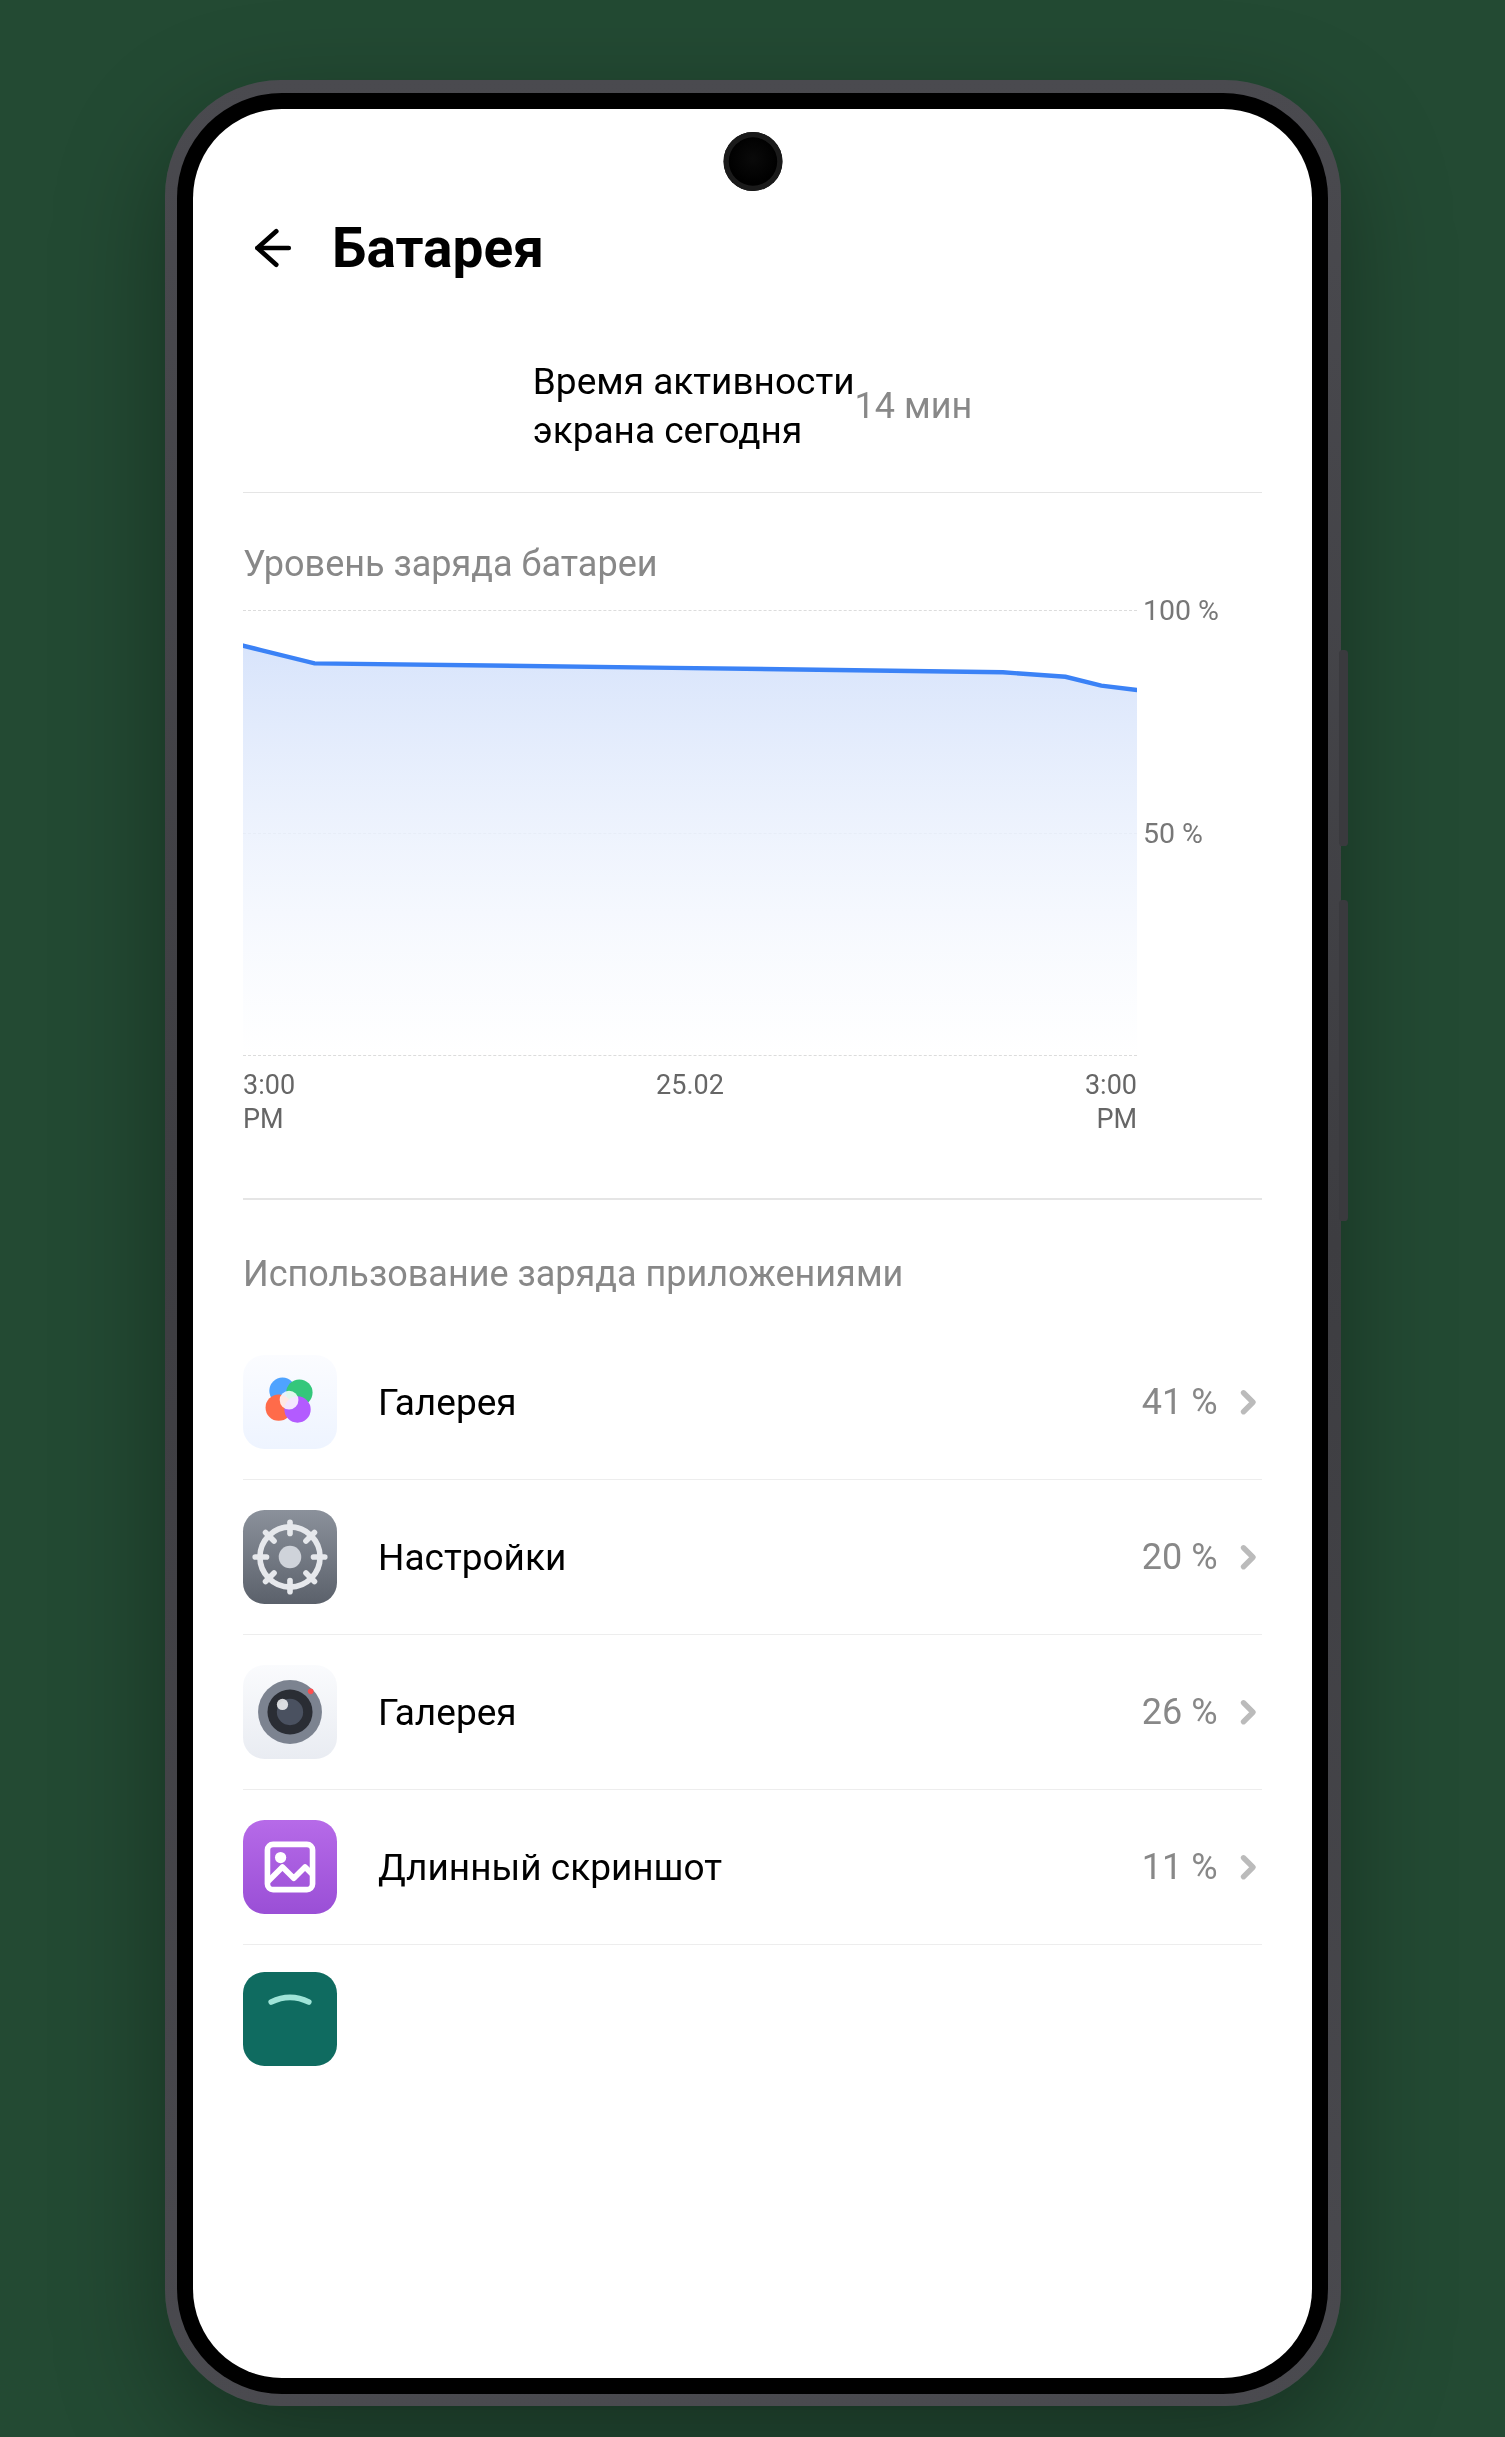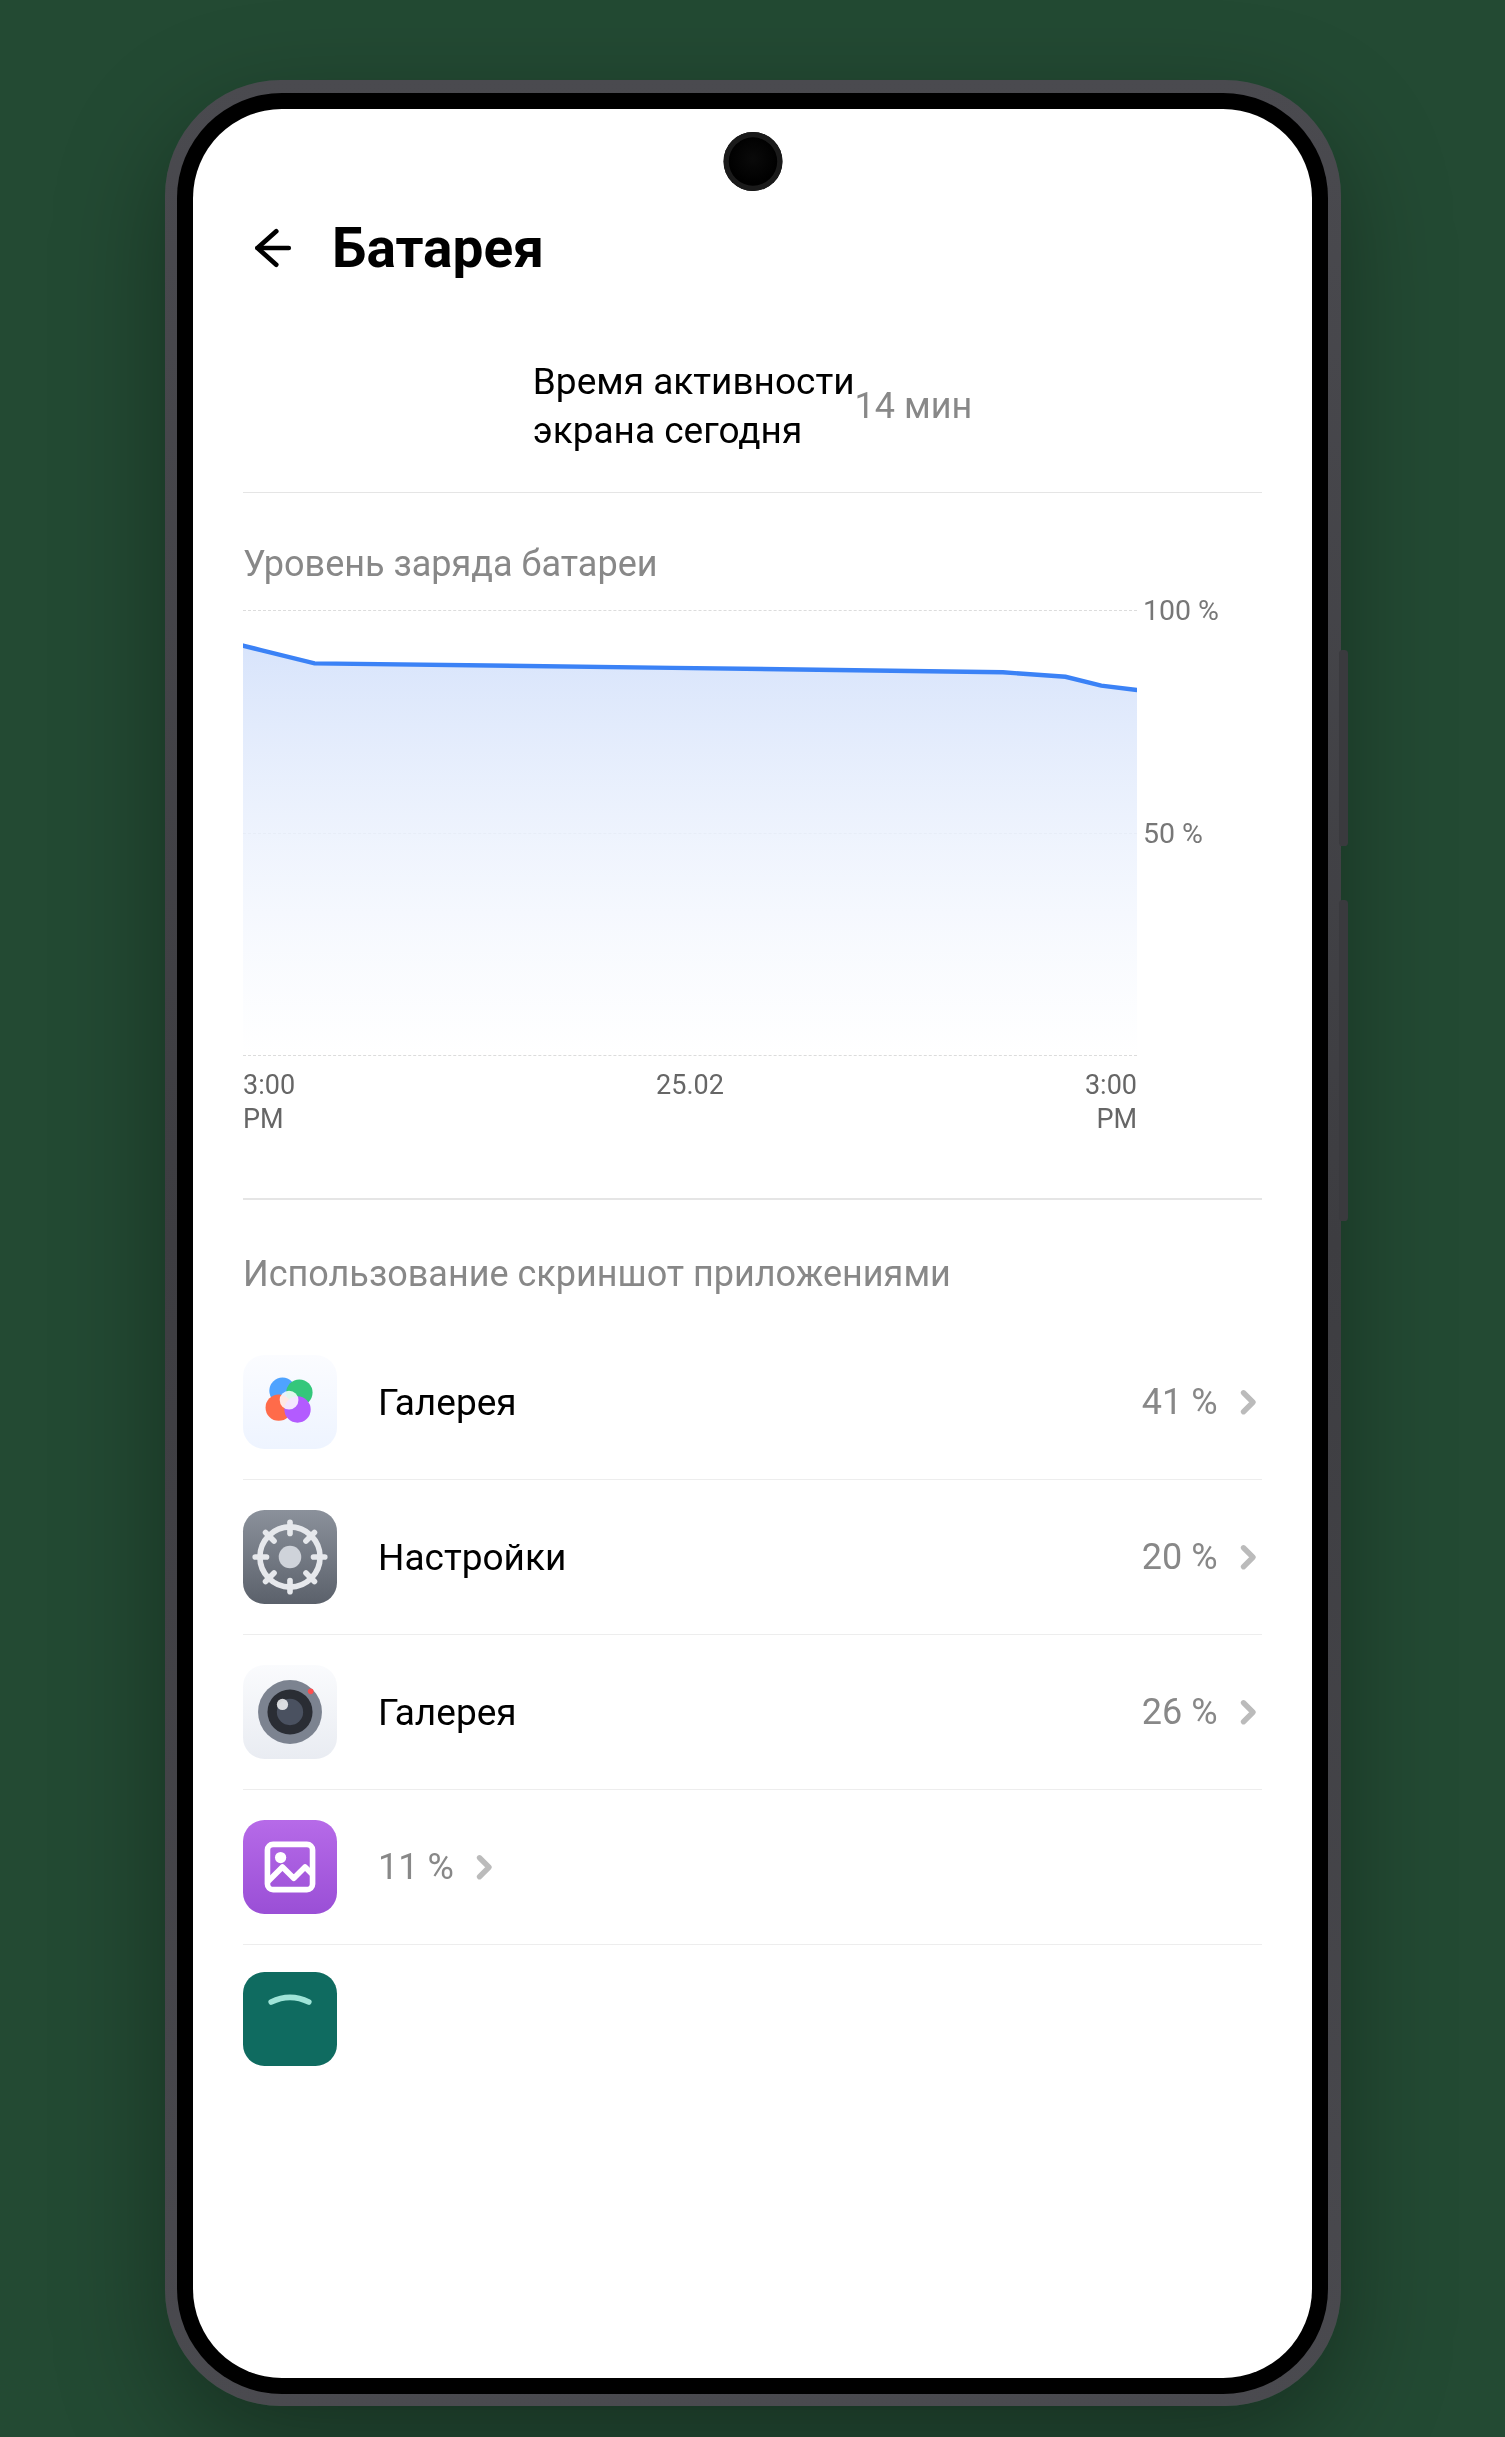--- a/index.html
+++ b/index.html
@@ -185,21 +185,21 @@
                   </div>
                 </div>
               </div>
               <div class="axis-spacer"></div>
             </div>
           </div>
 
           <div class="divider"></div>
 
           <div class="apps-section">
-            <div class="apps-title">Использование скриншот приложениями</div>
+            <div class="apps-title">Использование заряда приложениями</div>
 
             <div class="app-row">
               <div class="app-icon ic-gallery">
                 <svg viewBox="0 0 100 100">
                   <circle cx="42" cy="38" r="14" fill="#4fa3ff"></circle>
                   <circle cx="60" cy="40" r="14" fill="#34c77b"></circle>
                   <circle cx="38" cy="56" r="14" fill="#ff6b4a"></circle>
                   <circle cx="58" cy="58" r="14" fill="#b35bff"></circle>
                   <circle cx="49" cy="48" r="10" fill="#ffffff" opacity=".85"></circle>
                 </svg>
@@ -259,20 +259,21 @@
             </div>
 
             <div class="app-row">
               <div class="app-icon ic-screenshot">
                 <svg viewBox="0 0 100 100">
                   <rect x="26" y="26" width="48" height="48" rx="6" fill="none" stroke="#fff" stroke-width="6"></rect>
                   <circle cx="40" cy="40" r="6" fill="#fff"></circle>
                   <path d="M26 66 L42 50 L54 62 L66 50 L74 58" fill="none" stroke="#fff" stroke-width="6" stroke-linejoin="round"></path>
                 </svg>
               </div>
+              <div class="app-name">Длинный скриншот</div>
               <div class="app-value">11 %</div>
               <div class="chevron">
                 <svg viewBox="0 0 24 24">
                     <path d="M8 4 L16 12 L8 20"></path>
                   </svg>
               </div>
             </div>
 
             <div class="app-row peek">
               <div class="app-icon ic-next">

